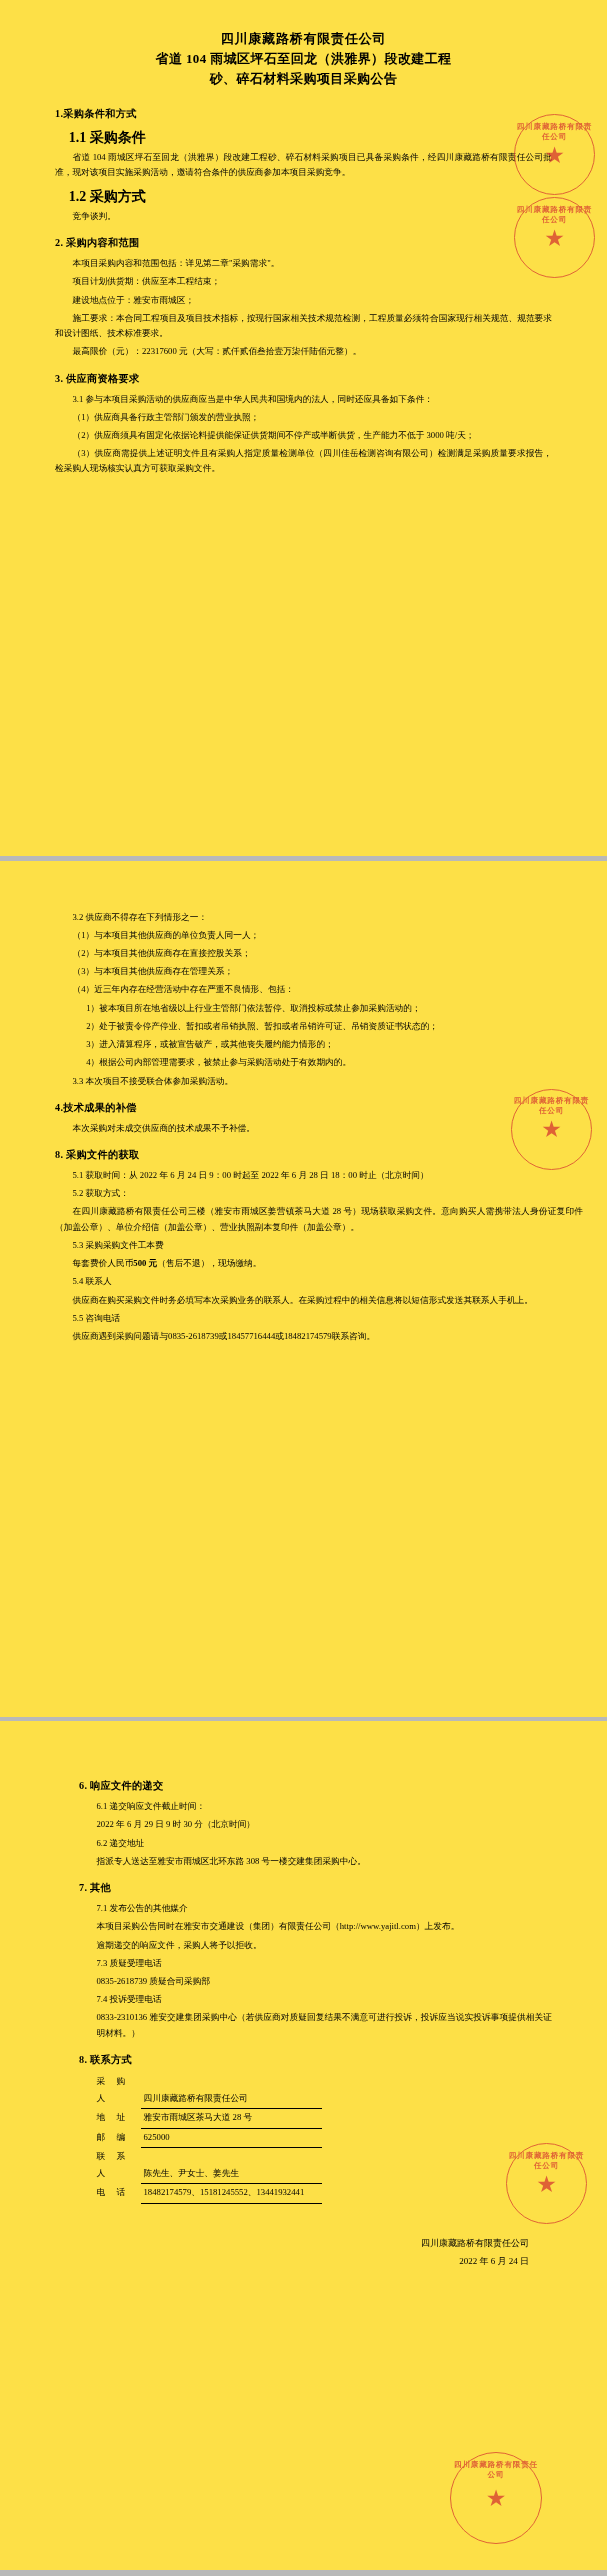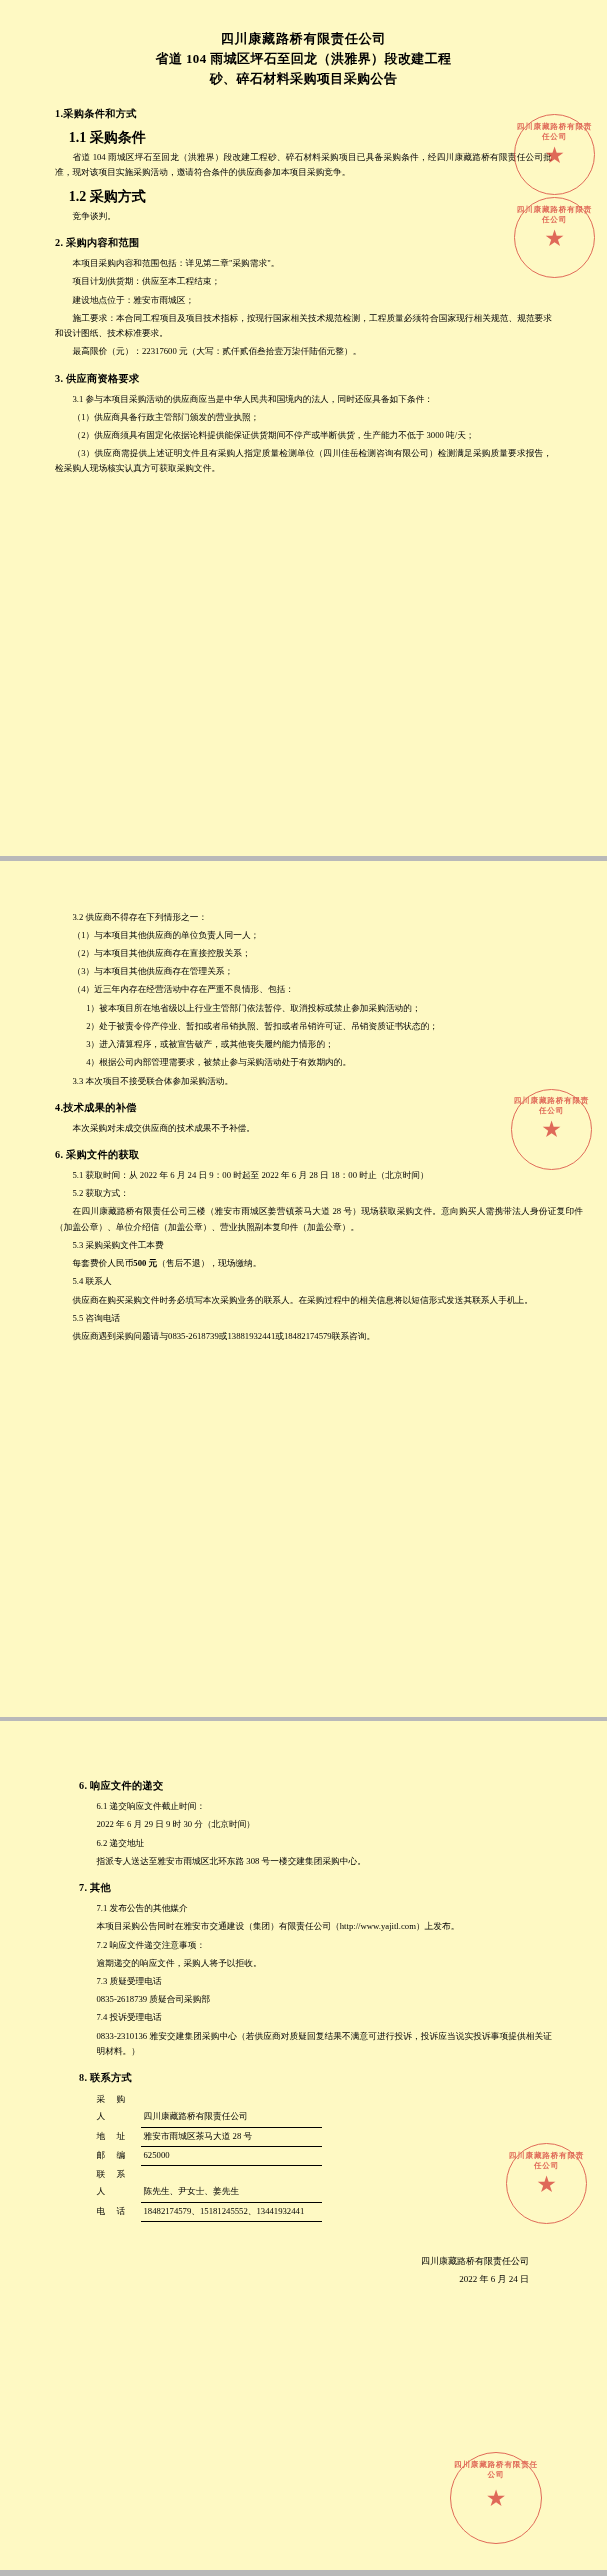--- a/index.html
+++ b/index.html
@@ -7,21 +7,21 @@
     padding: 0;
     background: #b9b9b9;
   }
   body {
     width: 607px;
     font-family: "Liberation Serif", "DejaVu Serif", serif;
   }
   .page {
     position: relative;
     width: 607px;
-    background: #fef9c3;
+    background: #fde047;
     box-sizing: border-box;
     overflow: hidden;
   }
   .page + .page { margin-top: 4.6px; }
   .p1 { height: 856px; padding: 29px 55px 0 55px; }
   .p2 { height: 856px; padding: 46px 24px 0 55px; }
   .p3 { height: 849px; padding: 46px 55px 0 79px; }
 
   .doc-title {
     text-align: center;
@@ -176,37 +176,37 @@
   <p class="body">（4）近三年内存在经营活动中存在严重不良情形、包括：</p>
   <p class="body indent1">1）被本项目所在地省级以上行业主管部门依法暂停、取消投标或禁止参加采购活动的；</p>
   <p class="body indent1">2）处于被责令停产停业、暂扣或者吊销执照、暂扣或者吊销许可证、吊销资质证书状态的；</p>
   <p class="body indent1">3）进入清算程序，或被宣告破产，或其他丧失履约能力情形的；</p>
   <p class="body indent1">4）根据公司内部管理需要求，被禁止参与采购活动处于有效期内的。</p>
   <p class="body">3.3 本次项目不接受联合体参加采购活动。</p>
 
   <div class="sec-h">4.技术成果的补偿</div>
   <p class="body">本次采购对未成交供应商的技术成果不予补偿。</p>
 
-  <div class="sec-h">6. 采购文件的获取</div>
+  <div class="sec-h">8. 采购文件的获取</div>
   <p class="body ni indent2">
     <span>5.1 获取时间：</span><span class="u">从 2022 年 6 月 24 日 9：00 时起至 2022 年 6 月 28 日 18：00 时止（北京时间）</span>
   </p>
   <p class="body ni indent2">5.2 获取方式：</p>
   <p class="body">
     <span>在</span><span class="u">四川康藏路桥有限责任公司三楼（雅安市雨城区姜营镇茶马大道 28 号）</span><span>现场获取采购文件。意向购买人需携带法人身份证复印件（加盖公章）、单位介绍信（加盖公章）、营业执照副本复印件（加盖公章）。</span>
   </p>
   <p class="body ni indent2">5.3 采购采购文件工本费</p>
   <p class="body">
     <span>每套费价人民币</span><span class="u b">500 元</span><span>（售后不退），现场缴纳。</span>
   </p>
   <p class="body ni indent2">5.4 联系人</p>
   <p class="body">供应商在购买采购文件时务必填写本次采购业务的联系人。在采购过程中的相关信息将以短信形式发送其联系人手机上。</p>
   <p class="body ni indent2">5.5 咨询电话</p>
   <p class="body">
-    <span>供应商遇到采购问题请与</span><span class="u">0835-2618739</span><span>或</span><span class="u">13881932441</span><span>或</span><span class="u">18482174579</span><span>联系咨询。</span>
+    <span>供应商遇到采购问题请与</span><span class="u">0835-2618739</span><span>或</span><span class="u">18457716444</span><span>或</span><span class="u">18482174579</span><span>联系咨询。</span>
   </p>
 
   <div class="seal seal-3">
     <div class="arc">四川康藏路桥有限责任公司</div>
     <div class="star">★</div>
   </div>
 </div>
 
 <div class="page p3">
 
@@ -214,21 +214,20 @@
   <p class="body ni indent2">6.1 递交响应文件截止时间：</p>
   <p class="body ni indent2 u">2022 年 6 月 29 日 9 时 30 分（北京时间）</p>
   <p class="body ni indent2">6.2 递交地址</p>
   <p class="body">指派专人送达至雅安市雨城区北环东路 308 号一楼交建集团采购中心。</p>
 
   <div class="sec-h">7. 其他</div>
   <p class="body ni indent2">7.1 发布公告的其他媒介</p>
   <p class="body">
     <span>本项目采购公告同时在</span><span class="u">雅安市交通建设（集团）有限责任公司（http://www.yajitl.com）</span><span>上发布。</span>
   </p>
-  <p class="body ni indent2">7.2 响应文件递交注意事项：</p>
   <p class="body">逾期递交的响应文件，采购人将予以拒收。</p>
   <p class="body ni indent2">7.3 质疑受理电话</p>
   <p class="body ni indent2">0835-2618739 质疑合司采购部</p>
   <p class="body ni indent2">7.4 投诉受理电话</p>
   <p class="body ni indent2">0833-2310136 雅安交建集团采购中心（若供应商对质疑回复结果不满意可进行投诉，投诉应当说实投诉事项提供相关证明材料。）</p>
 
   <div class="sec-h">8. 联系方式</div>
 
   <div class="contact-row">
     <span class="k">采 购 人</span><span class="v">四川康藏路桥有限责任公司</span>

